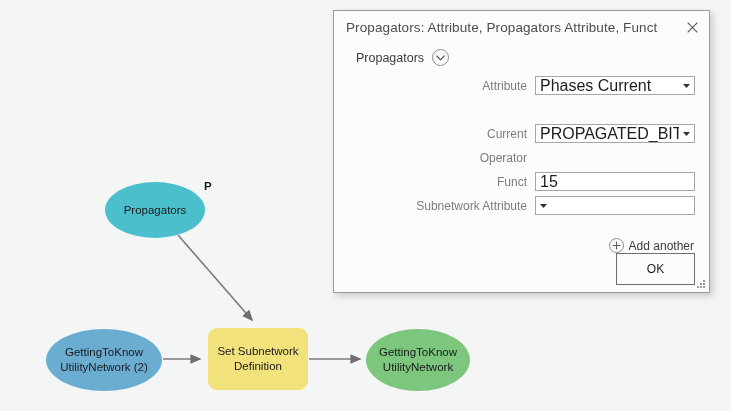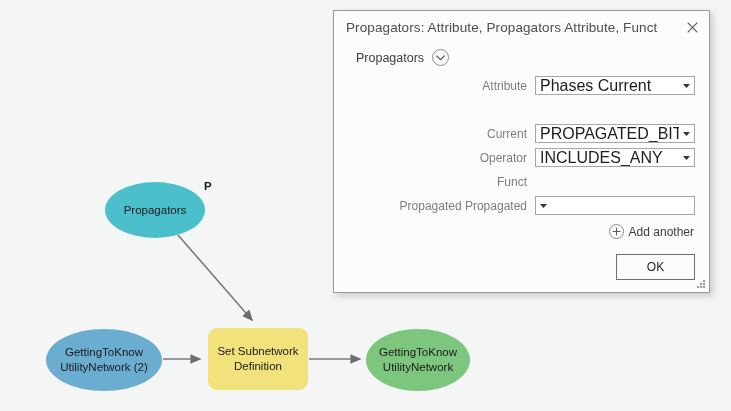--- a/index.html
+++ b/index.html
@@ -167,21 +167,21 @@
     justify-content: center;
     cursor: pointer;
   }
   .field-arrow svg { display: block; }
 
   #add-another-row {
     display: flex;
     align-items: center;
     justify-content: flex-end;
     gap: 5px;
-    margin-top: 9px;
+    margin-top: 23px;
     padding-right: 1px;
   }
   #add-another-icon {
     width: 15px;
     height: 15px;
     border: 1px solid #8d8d8d;
     border-radius: 50%;
     display: flex;
     align-items: center;
     justify-content: center;
@@ -196,21 +196,21 @@
   }
 
   #dialog-footer {
     flex: 0 0 auto;
     display: flex;
     justify-content: flex-end;
     padding: 0 14px 12px 14px;
   }
   #ok-button {
     width: 79px;
-    height: 26px;
+    height: 32px;
     background: #fbfcfc;
     border: 1px solid #6e6e6e;
     font-size: 12px;
     color: #1d1d1d;
     font-family: "Liberation Sans", sans-serif;
     cursor: pointer;
     padding: 0;
   }
 
   #resize-grip {
@@ -301,36 +301,31 @@
           <span class="field-arrow">
             <svg width="7" height="4" viewBox="0 0 7 4">
                 <path d="M0,0 L7,0 L3.5,4 z" fill="#333"></path>
               </svg>
           </span>
         </div>
       </div>
 
       <div class="form-row">
         <div class="form-label">Operator</div>
+      </div>
+
+      <div class="form-row">
+        <div class="form-label">Funct</div>
         <div class="field">
-          <span class="field-value">INCLUDES_ANY</span>
-          <span class="field-arrow">
-            <svg width="7" height="4" viewBox="0 0 7 4">
-                <path d="M0,0 L7,0 L3.5,4 z" fill="#333"></path>
-              </svg>
-          </span>
+          <span class="field-value">15</span>
         </div>
       </div>
 
       <div class="form-row">
-        <div class="form-label">Funct</div>
-      </div>
-
-      <div class="form-row">
-        <div class="form-label">Propagated Propagated</div>
+        <div class="form-label">Subnetwork Attribute</div>
         <div class="field">
           <span class="field-arrow">
             <svg width="7" height="4" viewBox="0 0 7 4">
                 <path d="M0,0 L7,0 L3.5,4 z" fill="#333"></path>
               </svg>
           </span>
         </div>
       </div>
 
     </div>

